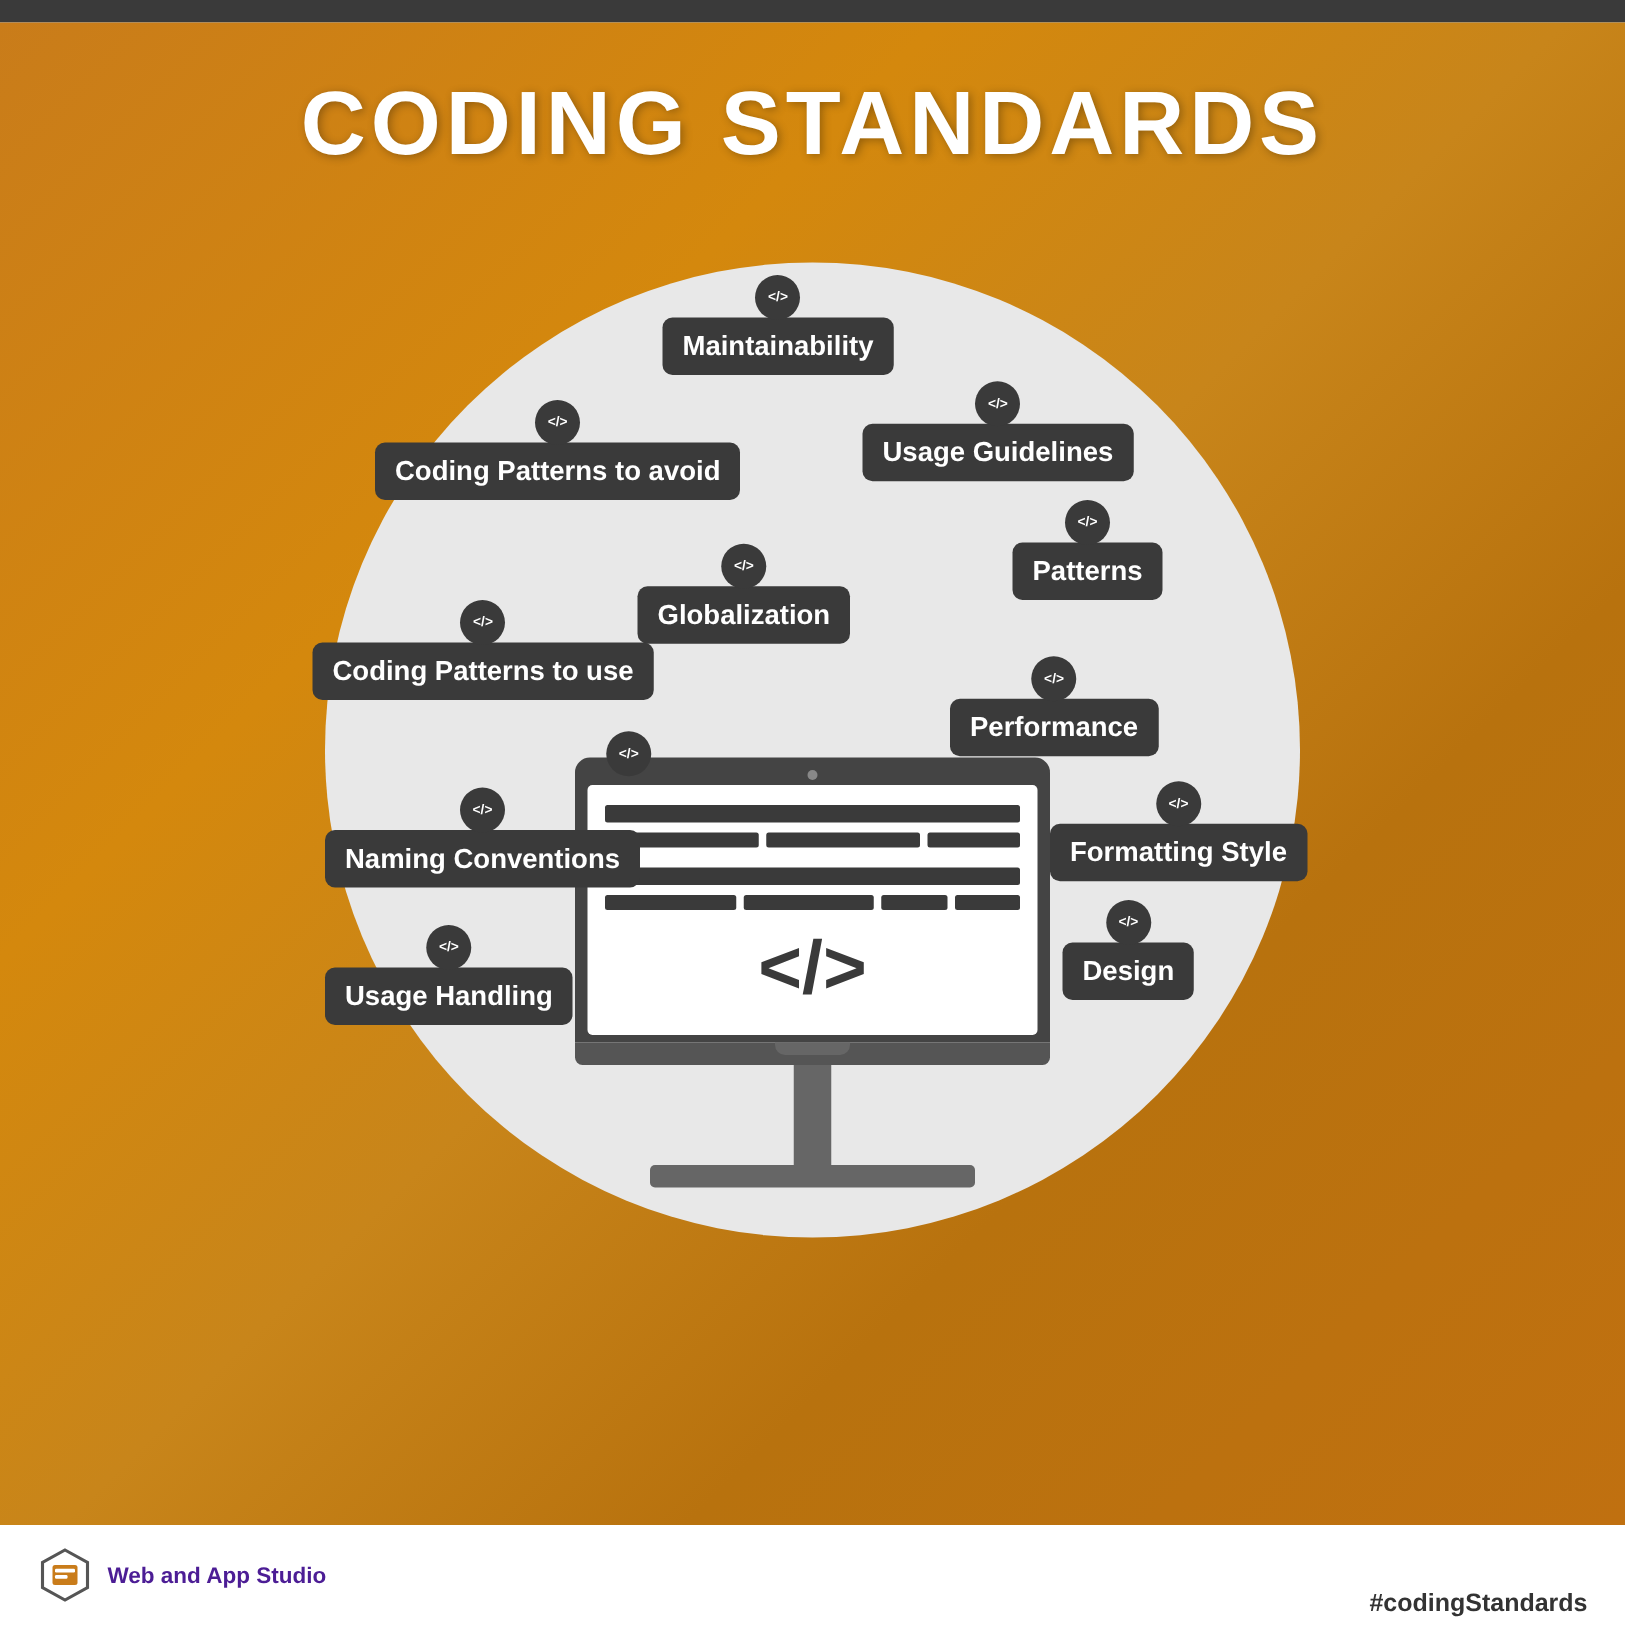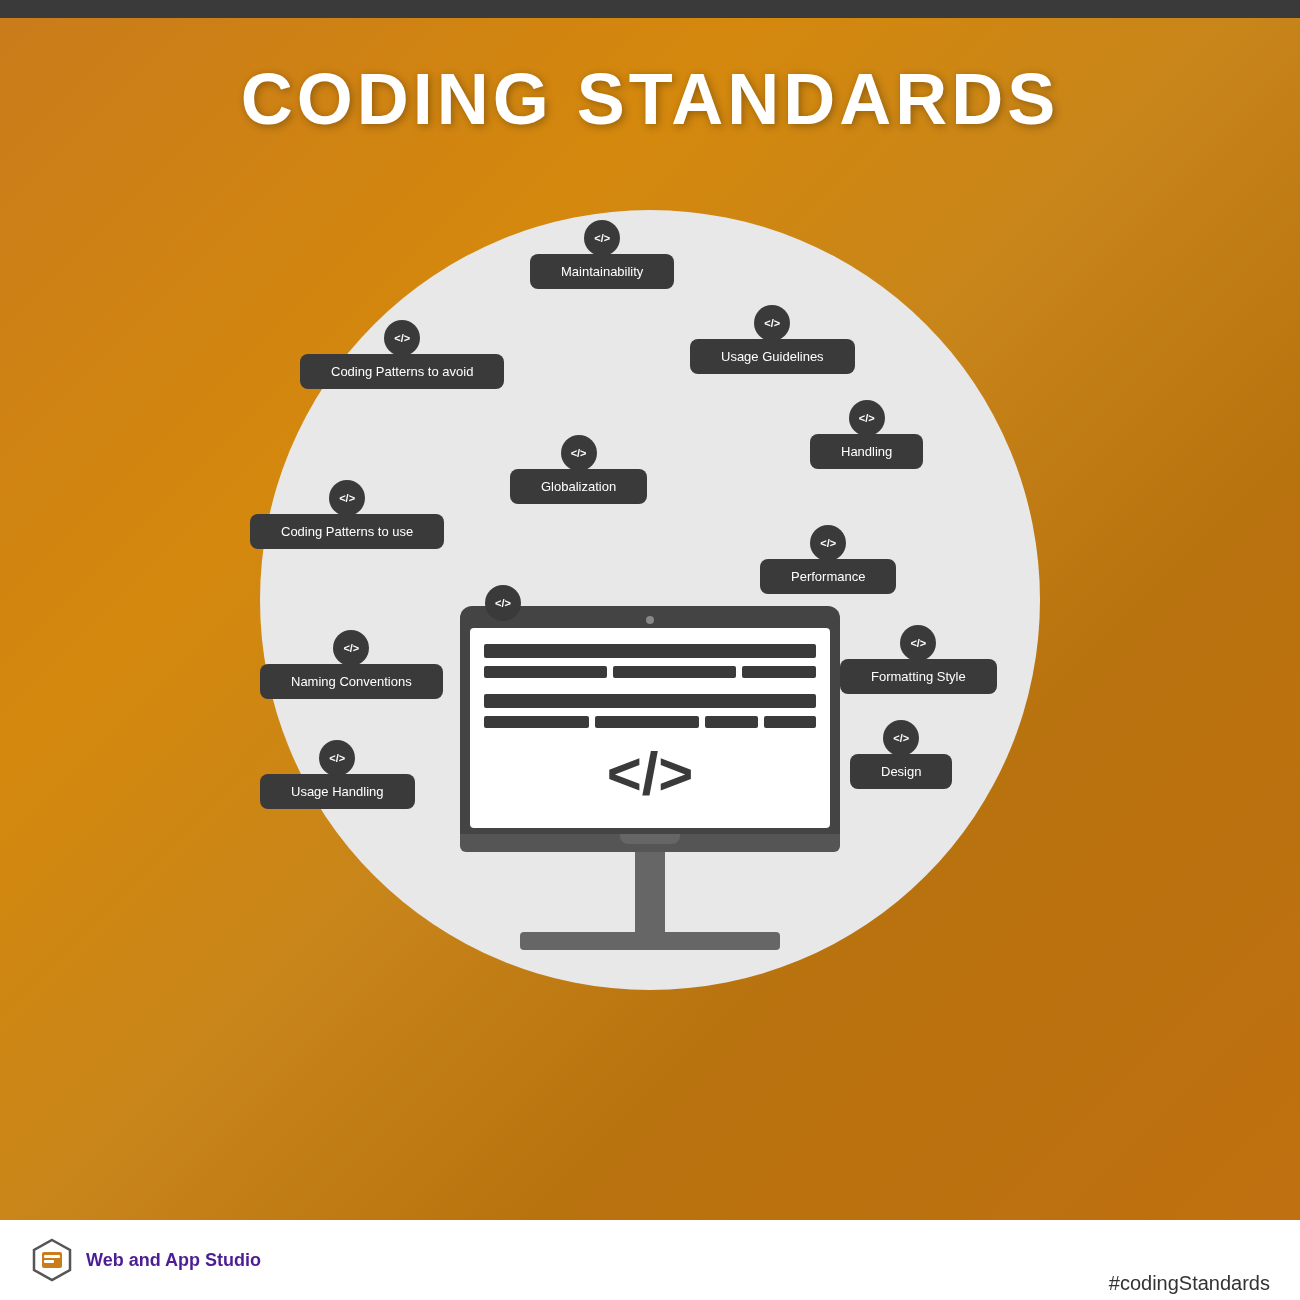--- a/index.html
+++ b/index.html
@@ -84,24 +84,24 @@
       justify-content: center;
       font-size: 11px;
       font-weight: bold;
       margin-bottom: -2px;
       z-index: 2;
     }
 
     .chip-label {
       background: #3a3a3a;
       color: white;
-      padding: 10px 31px;
+      padding: 10px 16px;
       border-radius: 8px;
-      font-size: 13px;
-      font-weight: normal;
+      font-size: 22px;
+      font-weight: bold;
       white-space: nowrap;
       text-align: center;
     }
 
     
     #laptop-container {
       position: absolute;
       bottom: 80px;
       left: 50%;
       transform: translateX(-50%);
@@ -211,21 +211,21 @@
     }
 
     #logo-text {
       font-size: 18px;
       font-weight: bold;
       color: #4c1d95;
     }
 
     #hashtag {
       font-size: 20px;
-      font-weight: normal;
+      font-weight: bold;
       color: #333;
       margin-top: 46px;
     }
 
     
     #chip-maintainability {
       top: 50px;
       left: 310px;
     }
 
@@ -308,21 +308,21 @@
         <div class="chip-label">Usage Guidelines</div>
       </div>
 
       <div id="chip-coding-patterns-avoid" class="topic-chip">
         <div class="chip-icon">&lt;/&gt;</div>
         <div class="chip-label">Coding Patterns to avoid</div>
       </div>
 
       <div id="chip-security" class="topic-chip">
         <div class="chip-icon">&lt;/&gt;</div>
-        <div class="chip-label">Handling</div>
+        <div class="chip-label">Patterns</div>
       </div>
 
       <div id="chip-globalization" class="topic-chip">
         <div class="chip-icon">&lt;/&gt;</div>
         <div class="chip-label">Globalization</div>
       </div>
 
       <div id="chip-coding-patterns-use" class="topic-chip">
         <div class="chip-icon">&lt;/&gt;</div>
         <div class="chip-label">Coding Patterns to use</div>

